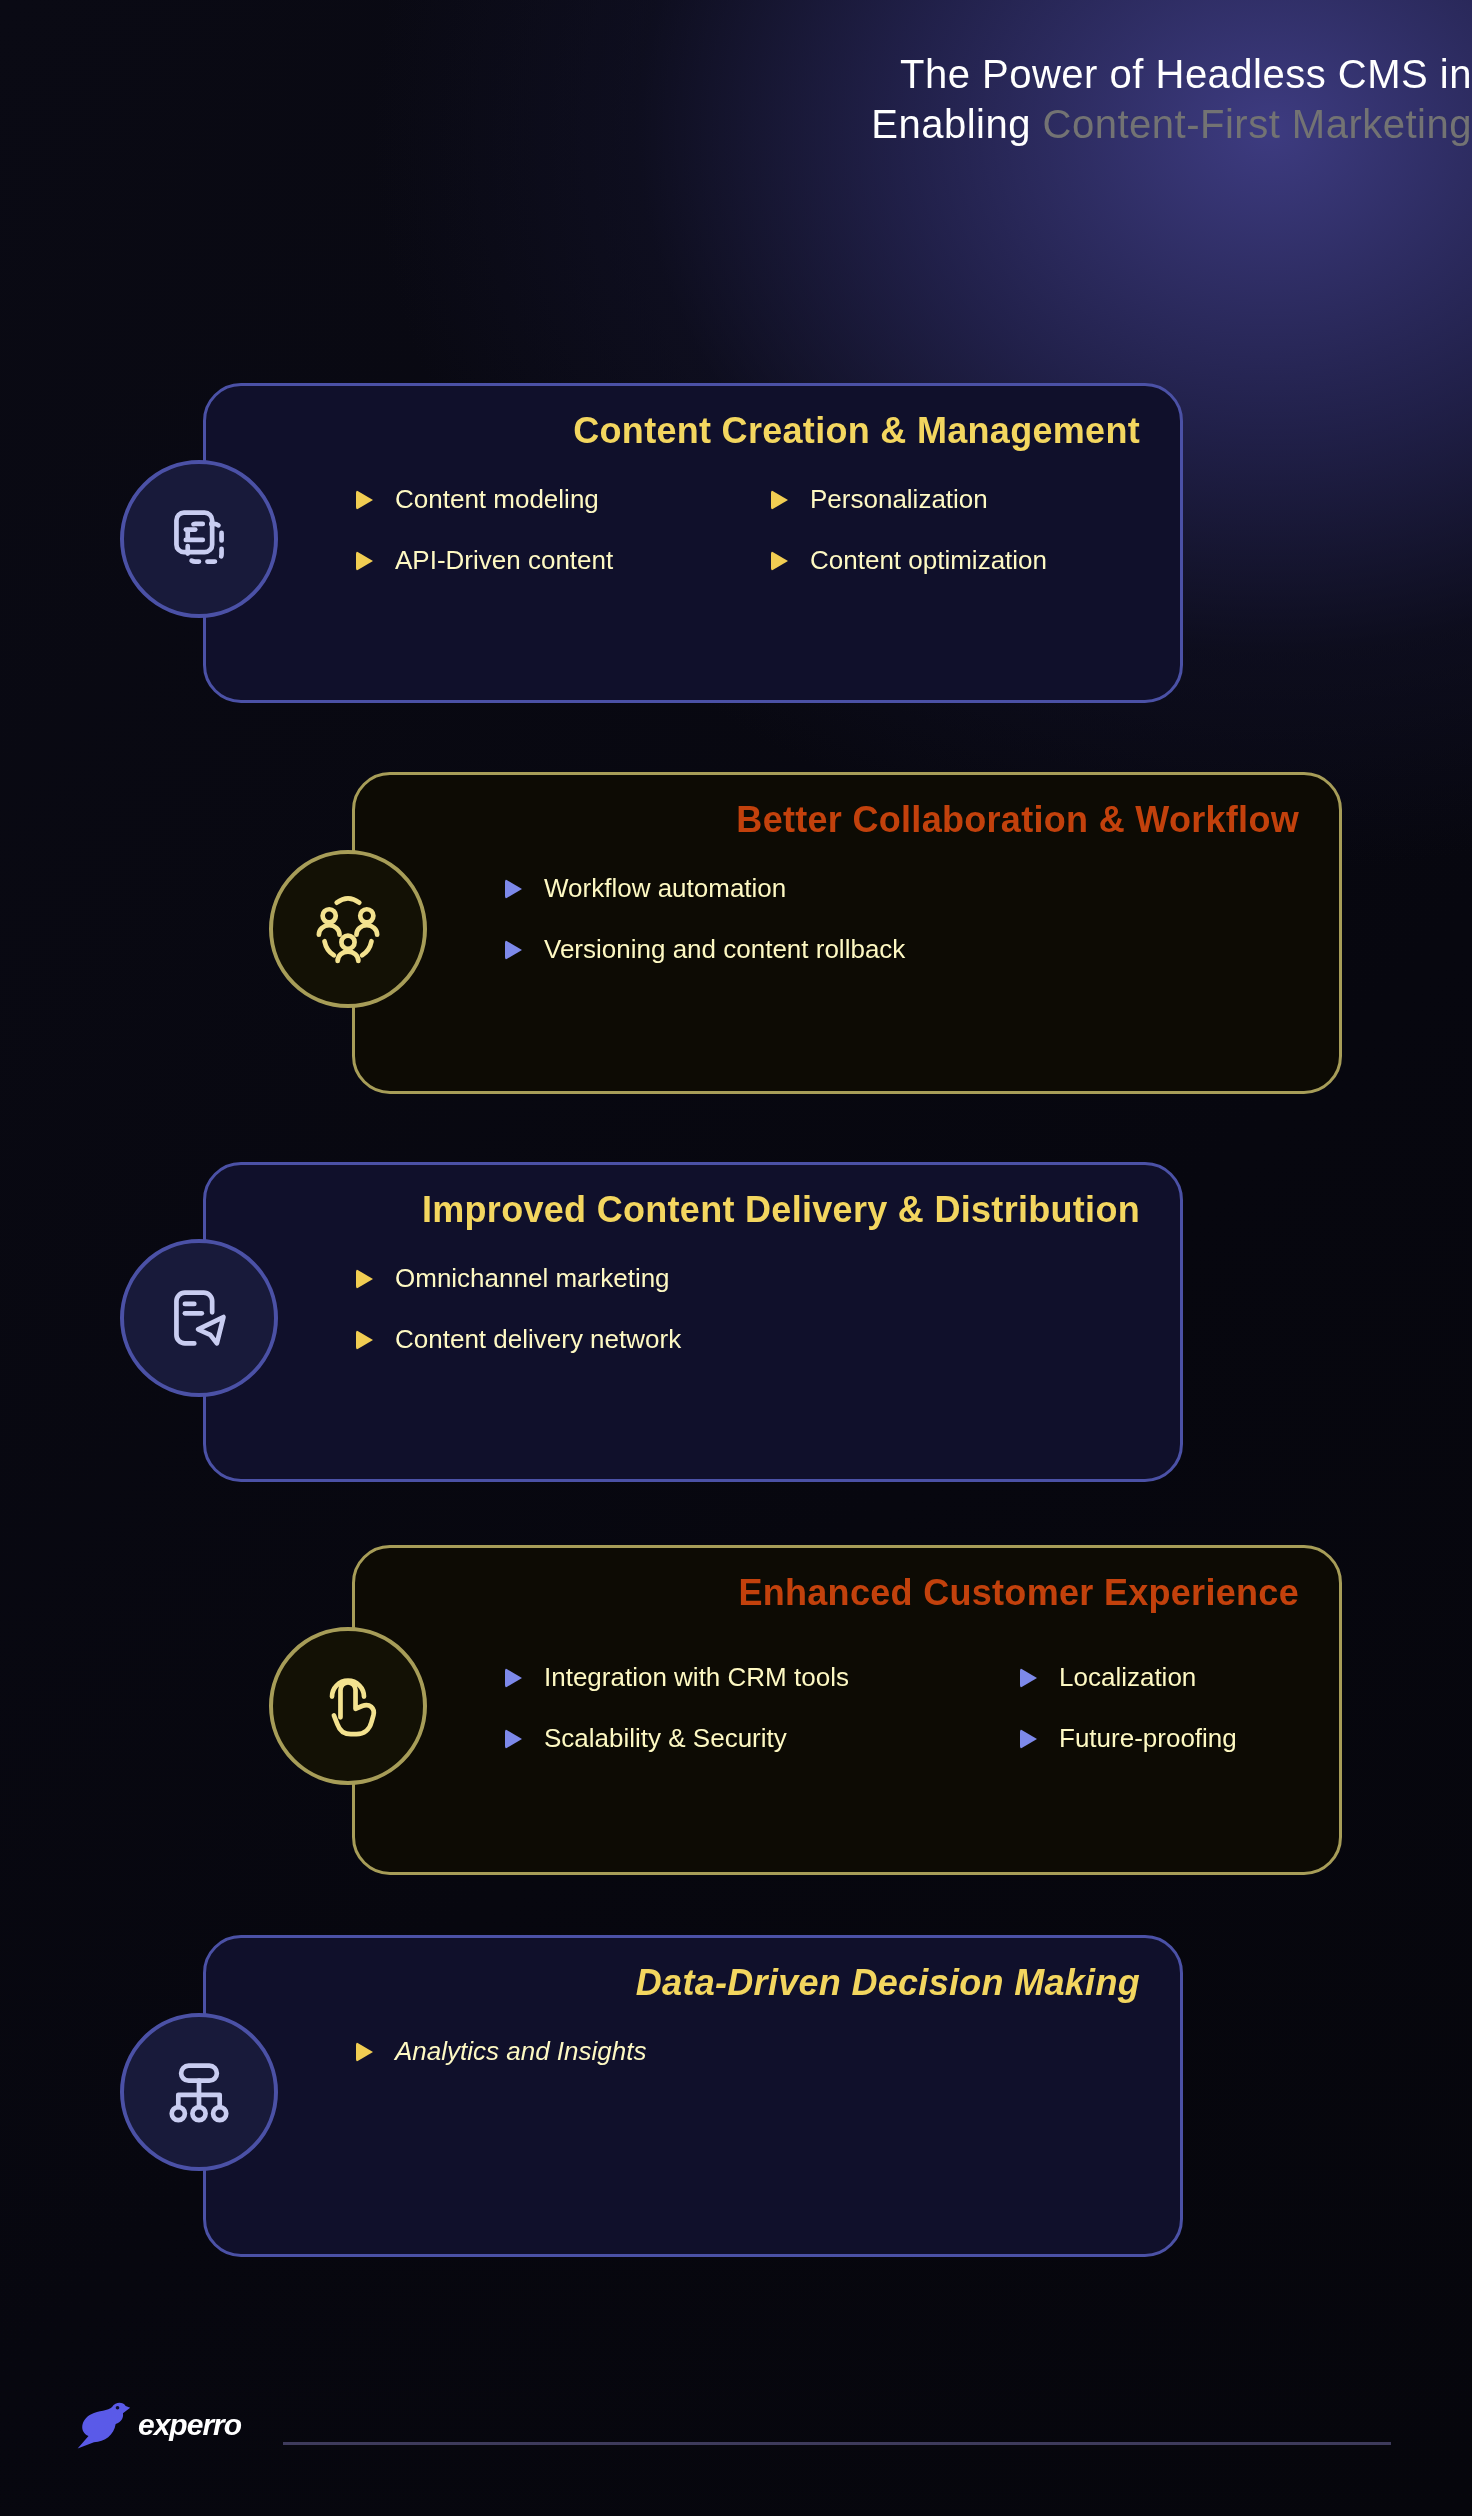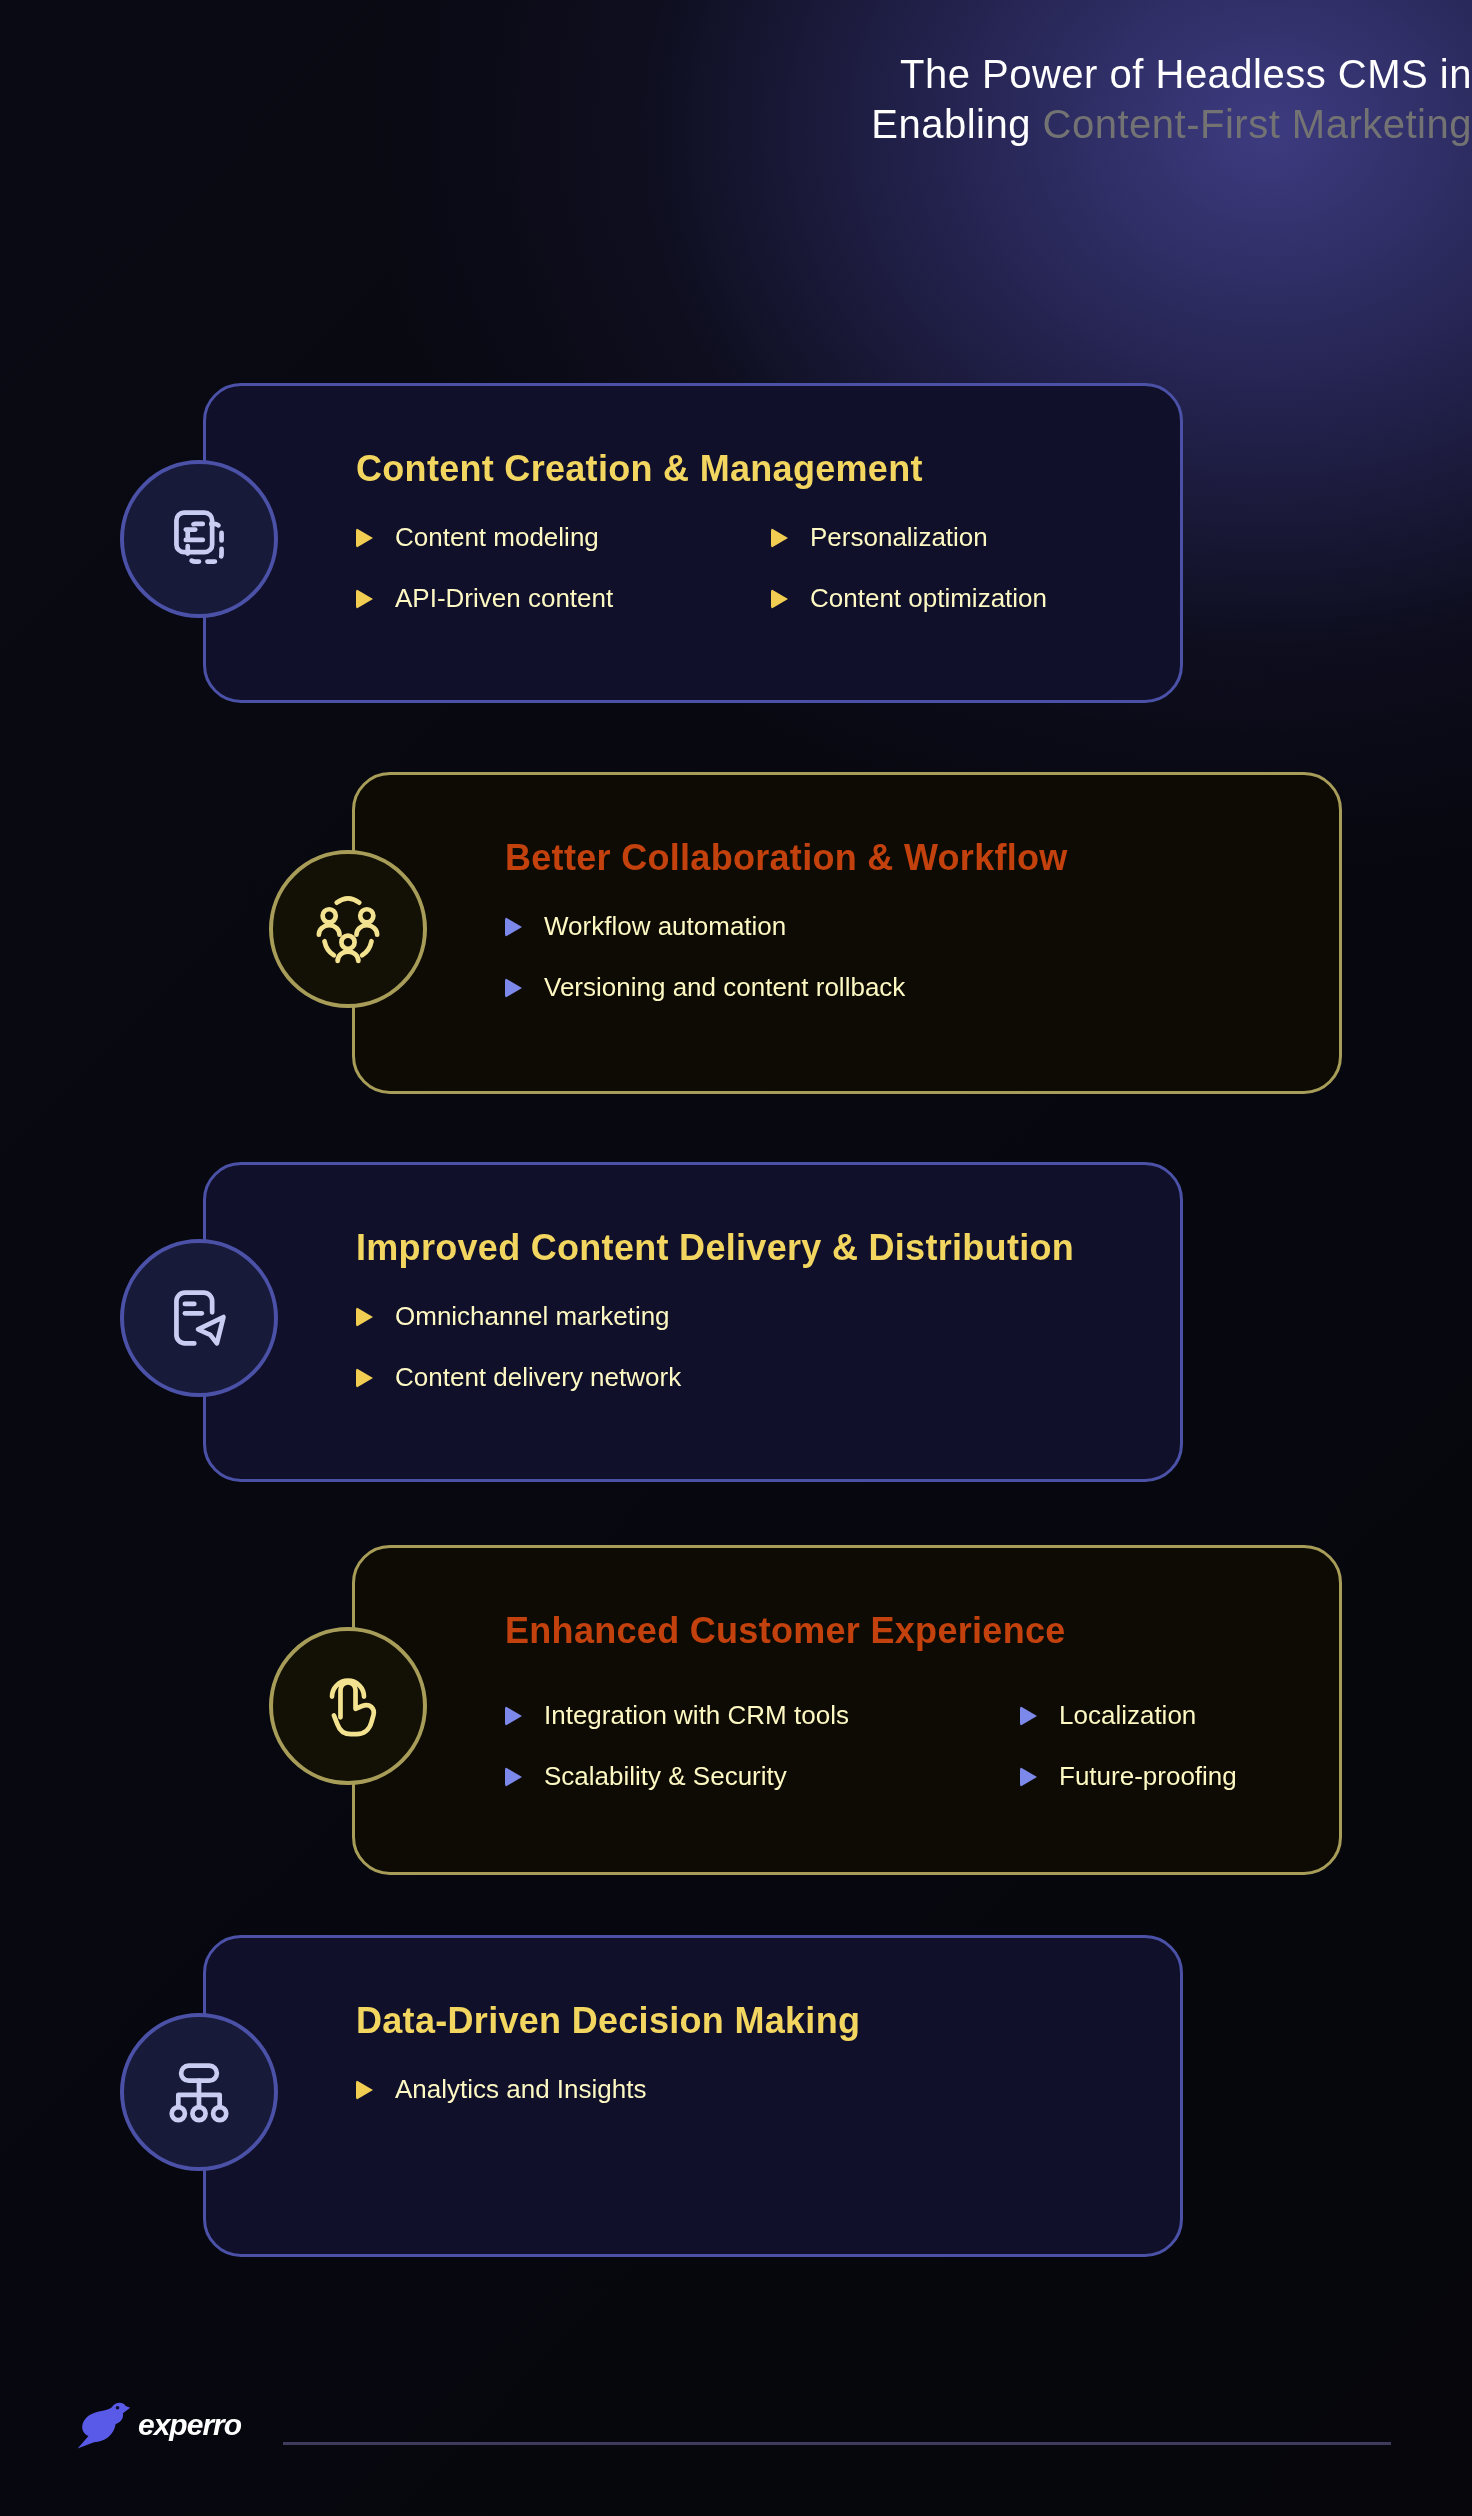--- a/index.html
+++ b/index.html
@@ -25,30 +25,31 @@
     font-size: 40px; font-weight: 400; line-height: 1.24;
     color: #ffffff; letter-spacing: 0.5px;
   }
   .title .hl { color: #737373; }
 
   
   .card {
     position: absolute;
     border-radius: 38px;
     border: 3px solid;
-    padding: 62px 40px 40px 150px;
+    padding: 24px 40px 40px 150px;
+    text-align: right;
   }
   .card.odd  { border-color: #4b51a6; background: #10102b; }
   .card.even { border-color: #a79d58; background: #0d0b04; }
 
   .card1 { left: 203px; top: 383px;  width: 980px; height: 320px; }
   .card2 { left: 352px; top: 772px;  width: 990px; height: 322px; }
   .card3 { left: 203px; top: 1162px; width: 980px; height: 320px; }
   .card4 { left: 352px; top: 1545px; width: 990px; height: 330px; }
-  .card5 { left: 203px; top: 1935px; width: 980px; height: 322px; }
+  .card5 { left: 203px; top: 1935px; width: 980px; height: 322px; font-style: italic; }
 
   .card h2 {
     font-size: 36px; font-weight: 700; letter-spacing: 0.3px;
     margin-bottom: 32px;
   }
   .card.odd  h2 { color: #f3d65f; }
   .card.even h2 { color: #c2410c; }
 
   .items { list-style: none; display: grid; grid-template-columns: 1fr; row-gap: 30px; }
   .items.cols1 { grid-template-columns: 415px 1fr; }

